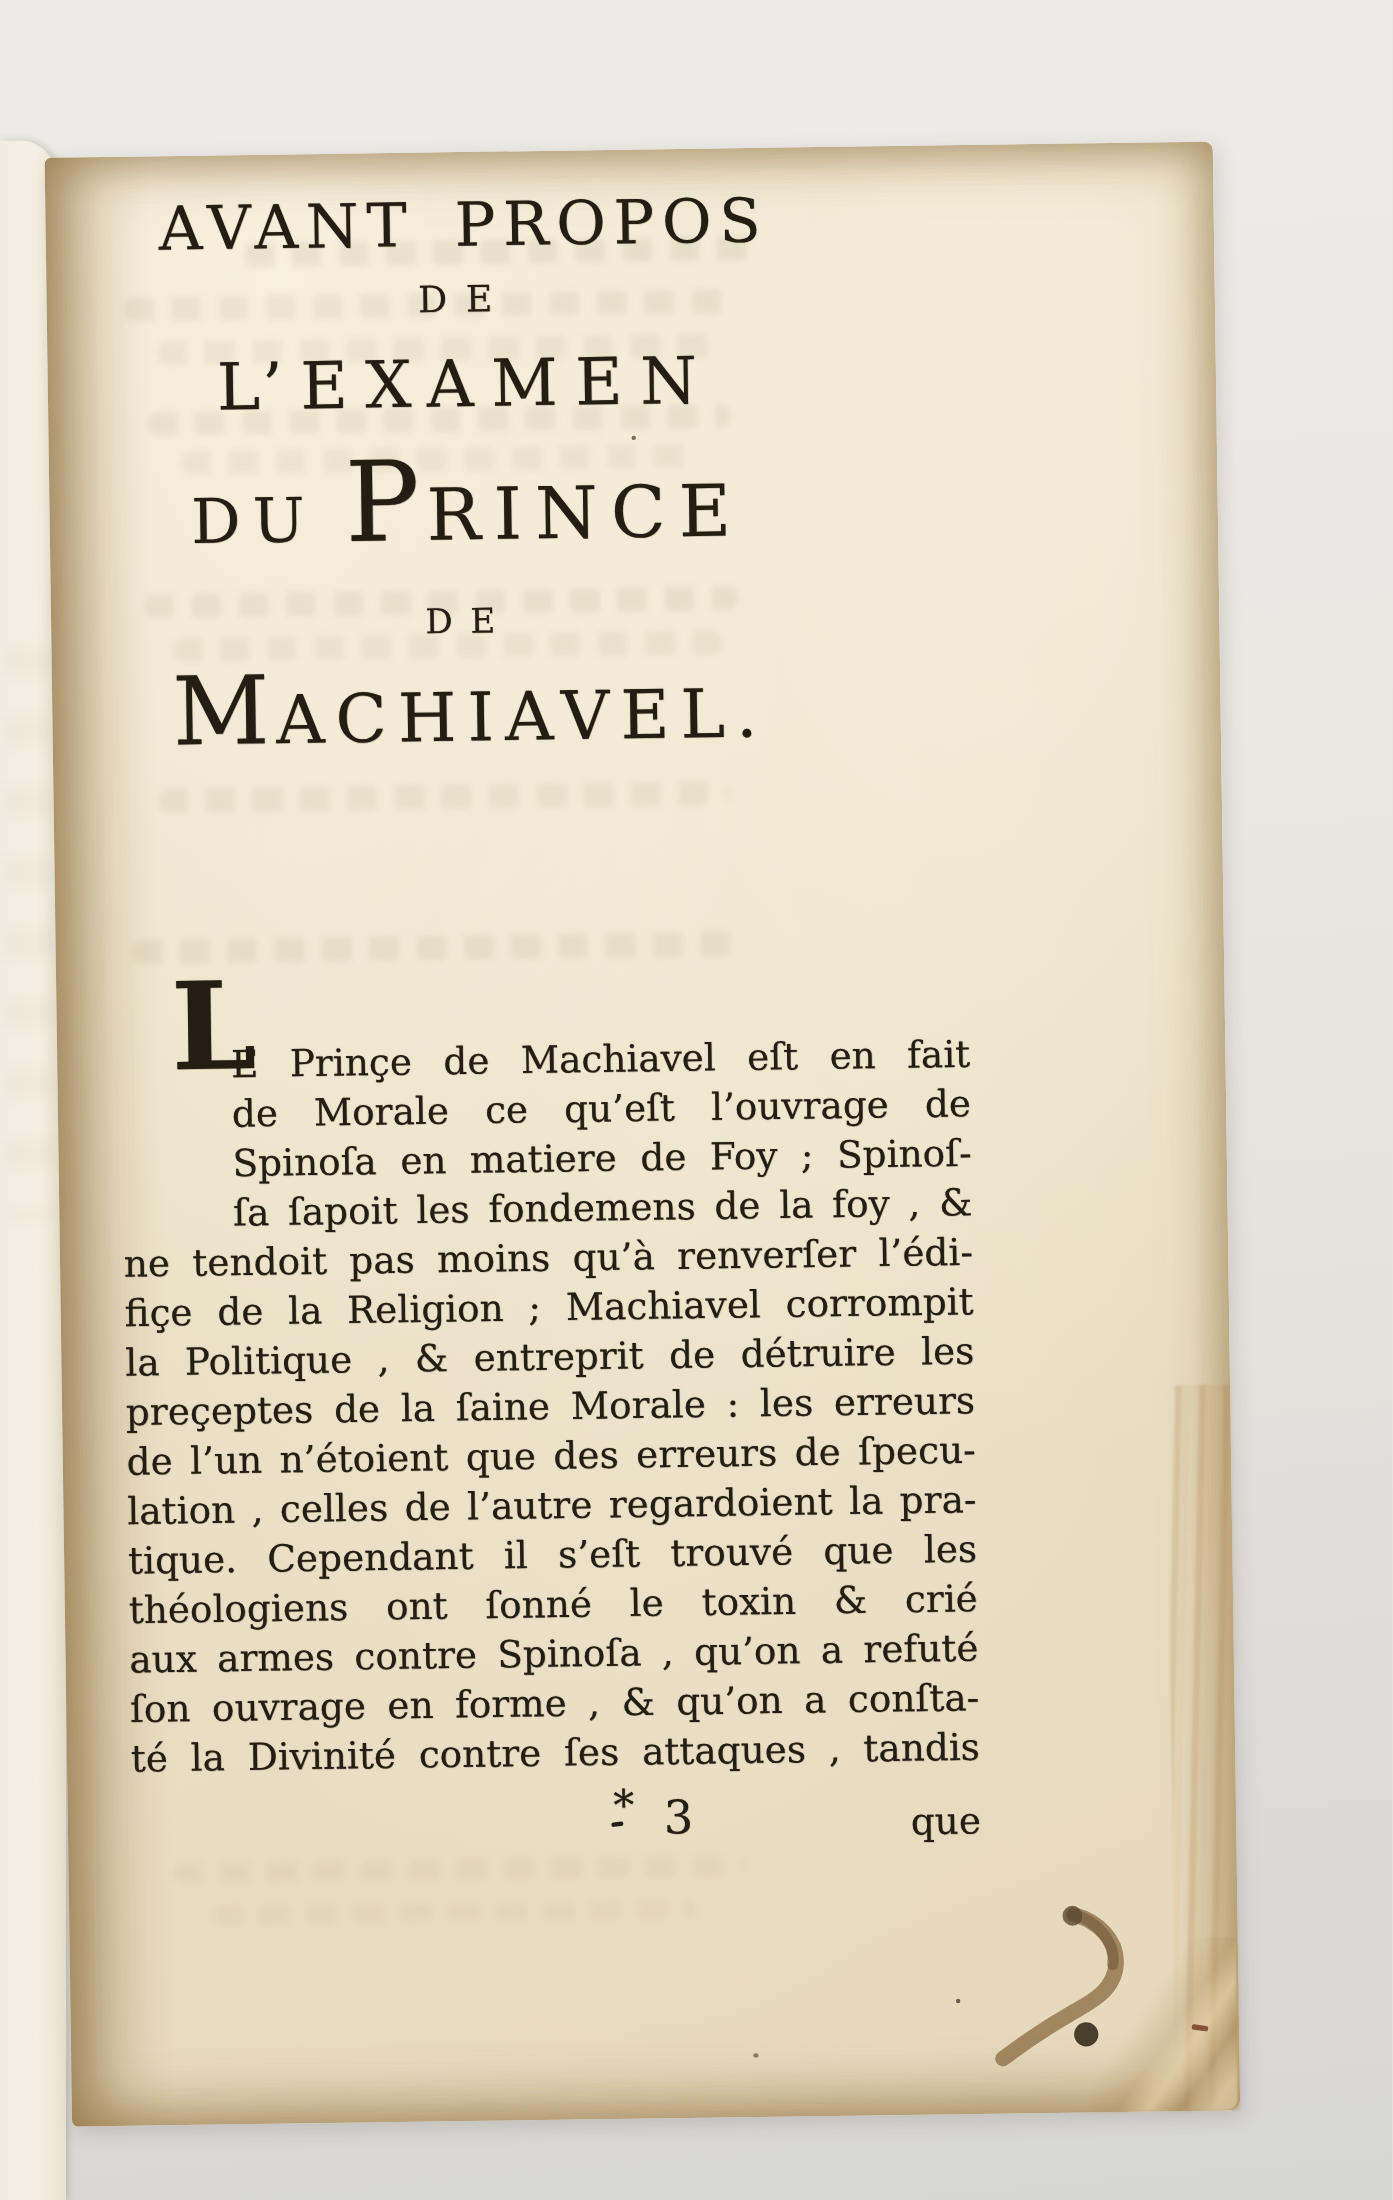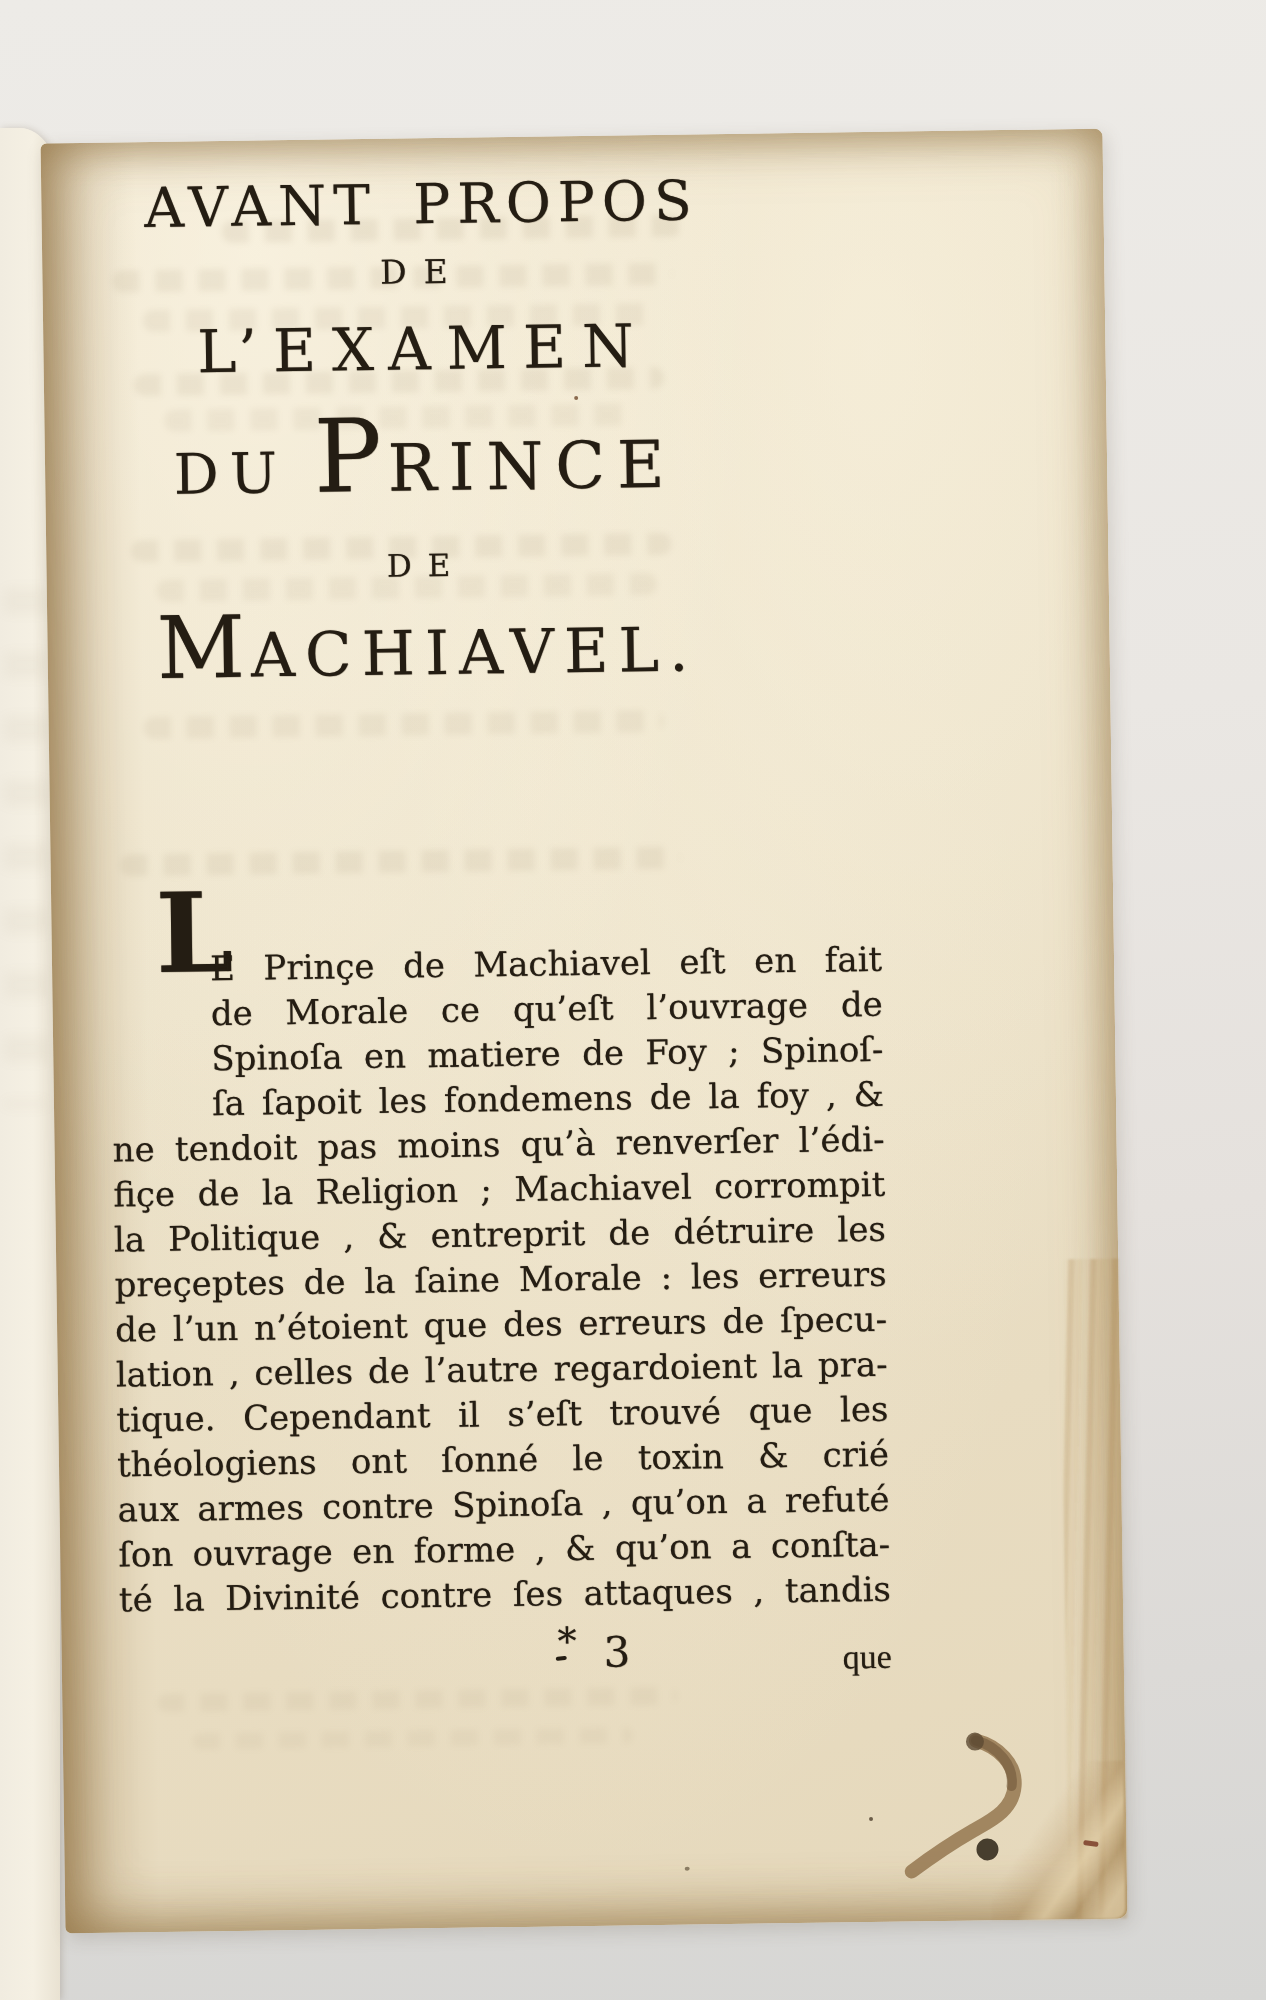--- a/index.html
+++ b/index.html
@@ -96,21 +96,21 @@
   .body-line.indent{padding-left:100px;}
   .drop-cap{
     position:absolute;left:104px;top:748px;
     font-size:110px;line-height:.8;font-weight:bold;
   }
   .sig-row{position:relative;height:80px;margin-top:6px;}
   .signature{position:absolute;left:438px;top:0;}
   .sig-star{font-size:38px;line-height:1;display:inline-block;vertical-align:top;}
   .sig-dash{position:absolute;left:-2px;top:34px;width:11px;height:4px;background:#241d13;border-radius:2px;transform:rotate(-6deg);}
   .sig-num{font-size:42px;display:inline-block;margin-left:16px;position:relative;top:8px;}
-  .catchword{position:absolute;right:0;top:16px;font-size:34px;font-family:Liberation Serif, serif;}
+  .catchword{position:absolute;right:0;top:16px;font-size:34px;}
   .stain-svg{position:absolute;left:835px;top:1598px;}
 </style>
 </head>
 <body>
 
 <div class="backdrop"></div>
 
 <div class="prev-page">
   <div class="prev-page-ghost"></div>
 </div>

